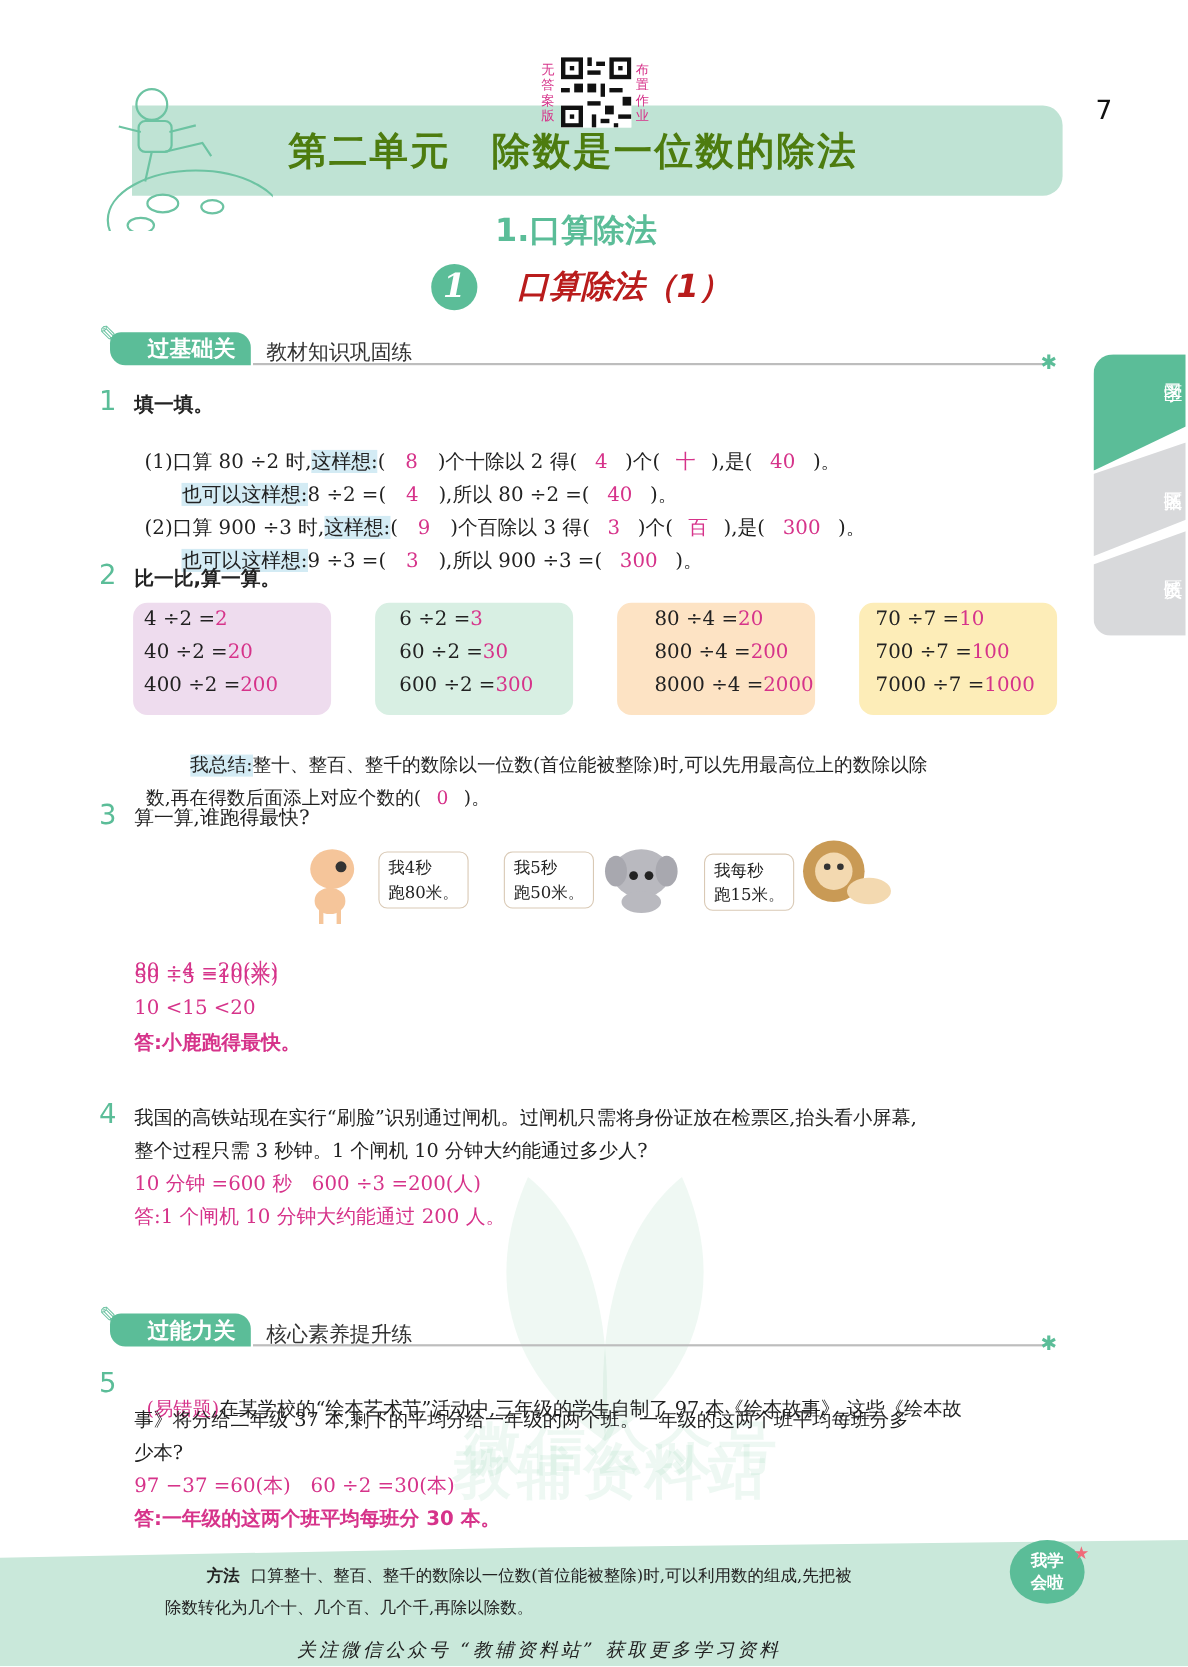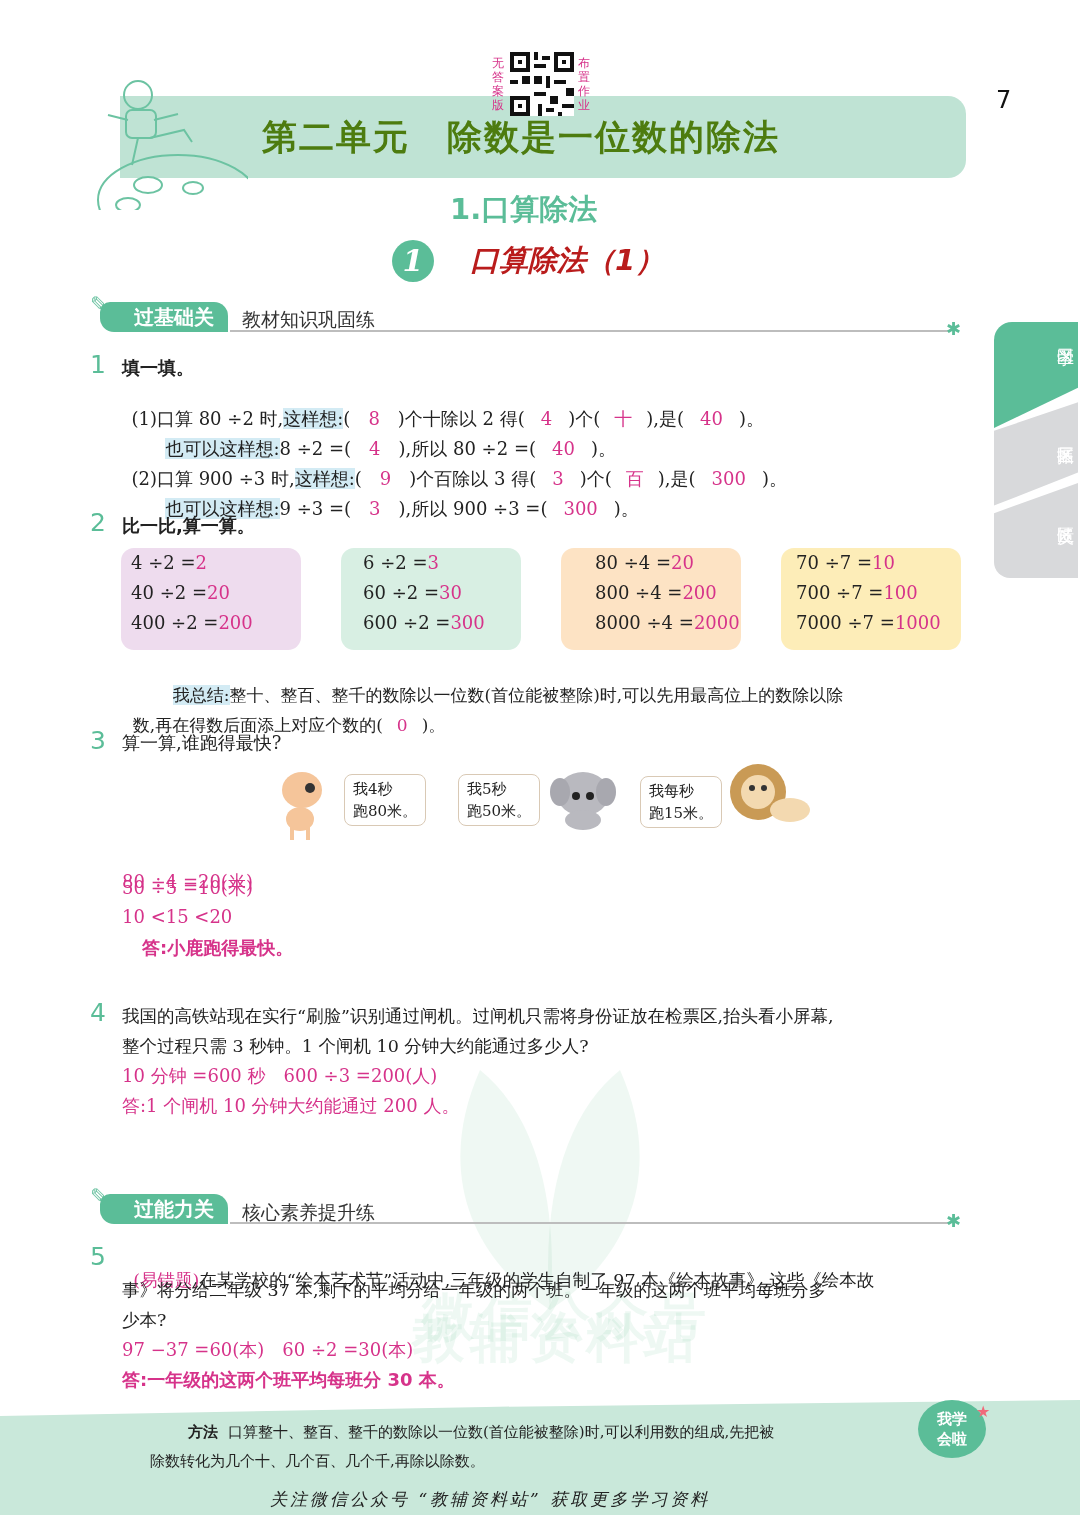--- a/index.html
+++ b/index.html
@@ -247,21 +247,21 @@
       <circle cx="30" cy="30" r="17" fill="#f3d9b0"></circle>
       <circle cx="24" cy="26" r="3" fill="#333"></circle>
       <circle cx="36" cy="26" r="3" fill="#333"></circle>
       <ellipse cx="62" cy="48" rx="20" ry="12" fill="#f3d9b0"></ellipse>
     </svg>
 </div>
 
 <div class="abs line pink" style="left:122px;top:870px;">80 ÷4 =20(米)</div>
 <div class="abs line pink" style="left:122px;top:876px;">50 ÷5 =10(米)</div>
 <div class="abs line pink" style="left:122px;top:906px;">10 &lt;15 &lt;20</div>
-<div class="abs line pink" style="left:122px;top:936px;font-weight:bold;font-family:'DejaVu Sans','Liberation Sans',sans-serif;margin-left:20px;">答:小鹿跑得最快。</div>
+<div class="abs line pink" style="left:122px;top:936px;font-weight:bold;font-family:'DejaVu Sans','Liberation Sans',sans-serif;">答:小鹿跑得最快。</div>
 
 <div class="abs qnum" style="left:90px;top:998px;">4</div>
 <div class="abs line" style="left:122px;top:1004px;font-size:17.5px;">我国的高铁站现在实行“刷脸”识别通过闸机。过闸机只需将身份证放在检票区,抬头看小屏幕,</div>
 <div class="abs line" style="left:122px;top:1034px;font-size:17.5px;">整个过程只需 3 秒钟。1 个闸机 10 分钟大约能通过多少人?</div>
 <div class="abs line pink" style="left:122px;top:1064px;">10 分钟 =600 秒　600 ÷3 =200(人)</div>
 <div class="abs line pink" style="left:122px;top:1094px;">答:1 个闸机 10 分钟大约能通过 200 人。</div>
 
 <div class="abs" style="left:90px;top:1192px;width:880px;height:40px;">
   <div class="abs" style="left:0;top:-8px;font-size:22px;color:#6cc3a2;">✎</div>
   <div class="abs sec-tag sans" style="left:10px;top:2px;">过能力关</div>

